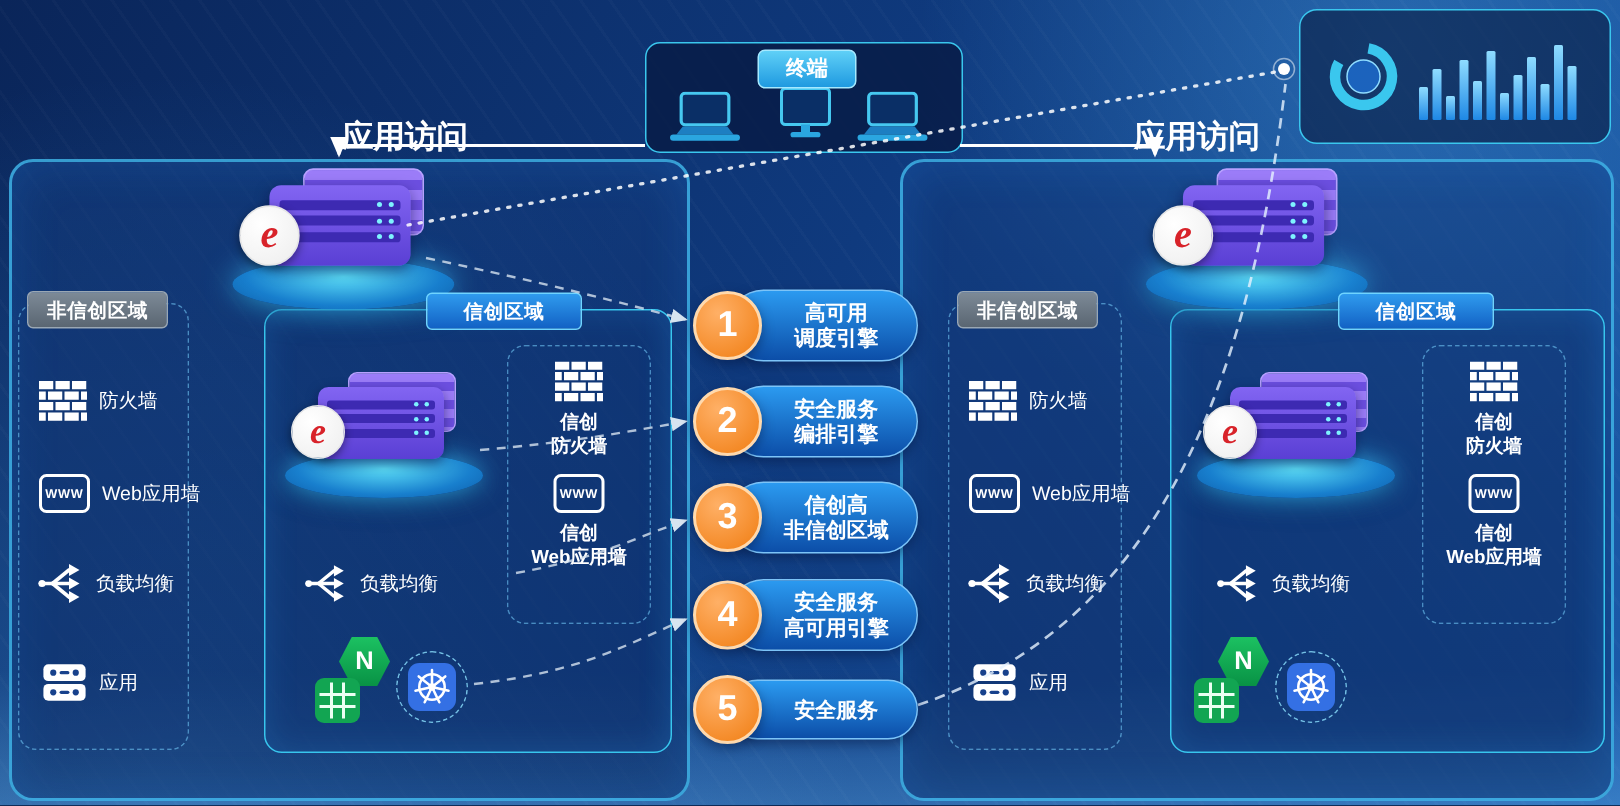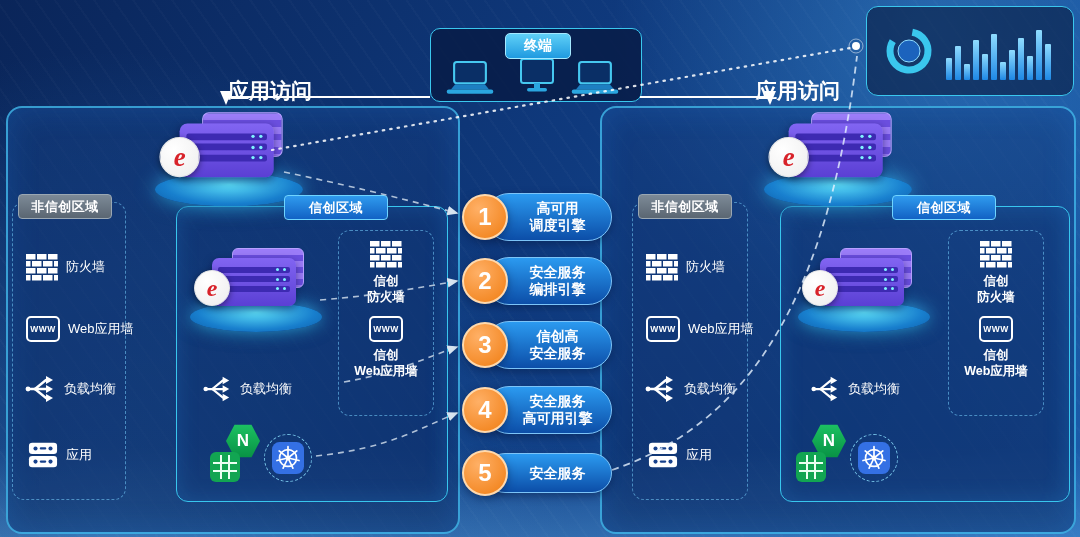--- a/index.html
+++ b/index.html
@@ -405,21 +405,21 @@
 调度引擎</div>
   </div>
   <div class="engine" style="top:257px">
     <div class="engine-num">2</div>
     <div class="engine-pill">安全服务
 编排引擎</div>
   </div>
   <div class="engine" style="top:321px">
     <div class="engine-num">3</div>
     <div class="engine-pill">信创高
-安全服务</div>
+非信创区域</div>
   </div>
   <div class="engine" style="top:386px">
     <div class="engine-num">4</div>
     <div class="engine-pill">安全服务
 高可用引擎</div>
   </div>
   <div class="engine" style="top:453px;height:40px">
     <div class="engine-num">5</div>
     <div class="engine-pill">安全服务</div>
   </div>

